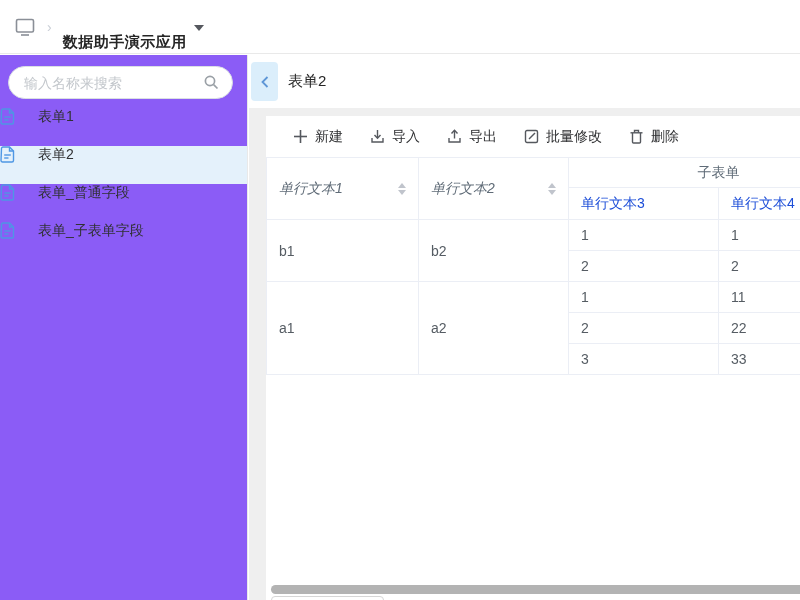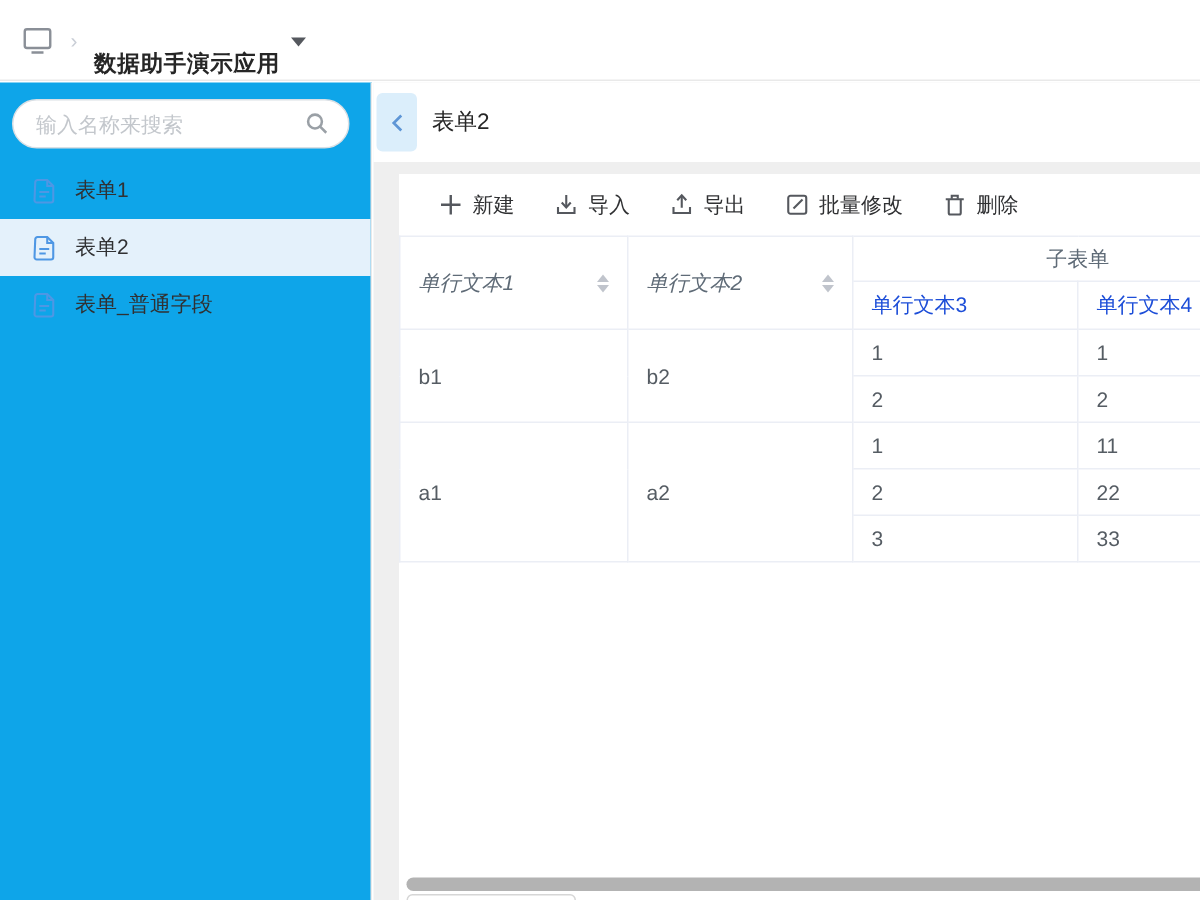--- a/index.html
+++ b/index.html
@@ -21,34 +21,34 @@
   .app-title-wrap { display:flex; align-items:center; gap:7px; cursor:pointer; }
   .app-title { font-size:15px; font-weight:600; color:#262626; letter-spacing:.5px;margin-top:32px; }
   .caret-down {
     width:0; height:0; border-left:5px solid transparent; border-right:5px solid transparent;
     border-top:6px solid #55585e; margin-top:2px;
   }
 
   
   .sidebar {
     position:absolute; left:0; top:55px; width:248px; bottom:0;
-    background:#0ea5e9; border-right:1px solid #e9e9e9;
+    background:#8b5cf6; border-right:1px solid #e9e9e9;
   }
   .search-wrap { position:relative; margin:11px 14px 0 8px; }
   .search-wrap input {
     width:100%; height:33px; border:1px solid #dadfe4; border-radius:17px;
     padding:0 38px 0 15px; font-size:14px; color:#333; outline:none;
     font-family:inherit; background:#fff;
   }
   .search-wrap input::placeholder { color:#c3c7cc; }
   .search-icon { position:absolute; right:13px; top:8px; color:#9aa0a6; }
 
   .side-list { margin-top:9px; }
   .side-item {
-    height:38px; display:flex; align-items:center; padding-left:22px; gap:13px;
+    height:38px; display:flex; align-items:flex-start; gap:23px;
     font-size:14px; color:#303133; cursor:pointer;
   }
   .side-item.selected { background:#e4f1fb; }
   .doc-icon { display:flex; color:#4e97e4; }
 
   
   .main { position:absolute; left:249px; top:55px; right:0; bottom:0; background:#efefef; }
   .titlebar {
     position:absolute; left:0; top:0; right:0; height:53px; background:#fff;
     display:flex; align-items:center; padding-left:2px;
@@ -144,20 +144,31 @@
     <div class="side-item">
       <span class="doc-icon">
         <svg width="15" height="17" viewBox="0 0 15 17" fill="none" stroke="currentColor" stroke-width="1.4">
           <path d="M1.5 2.5 a1.5 1.5 0 0 1 1.5 -1.5 h6.5 l4 4 v9.5 a1.5 1.5 0 0 1 -1.5 1.5 h-9.5 a1.5 1.5 0 0 1 -1.5 -1.5 z"></path>
           <path d="M9.5 1 v4 h4"></path>
           <line x1="4.2" y1="9" x2="10.8" y2="9"></line>
           <line x1="4.2" y1="12" x2="8.5" y2="12"></line>
         </svg>
       </span>
       <span>表单_普通字段</span>
+    </div>
+    <div class="side-item">
+      <span class="doc-icon">
+        <svg width="15" height="17" viewBox="0 0 15 17" fill="none" stroke="currentColor" stroke-width="1.4">
+          <path d="M1.5 2.5 a1.5 1.5 0 0 1 1.5 -1.5 h6.5 l4 4 v9.5 a1.5 1.5 0 0 1 -1.5 1.5 h-9.5 a1.5 1.5 0 0 1 -1.5 -1.5 z"></path>
+          <path d="M9.5 1 v4 h4"></path>
+          <line x1="4.2" y1="9" x2="10.8" y2="9"></line>
+          <line x1="4.2" y1="12" x2="8.5" y2="12"></line>
+        </svg>
+      </span>
+      <span>表单_子表单字段</span>
     </div>
   </nav>
 </aside>
 
 <main class="main">
 
   <div class="titlebar">
     <span class="back-btn">
       <svg width="12" height="14" viewBox="0 0 12 14" fill="none" stroke="currentColor" stroke-width="1.8">
         <polyline points="8.5,2 3.5,7 8.5,12"></polyline>

